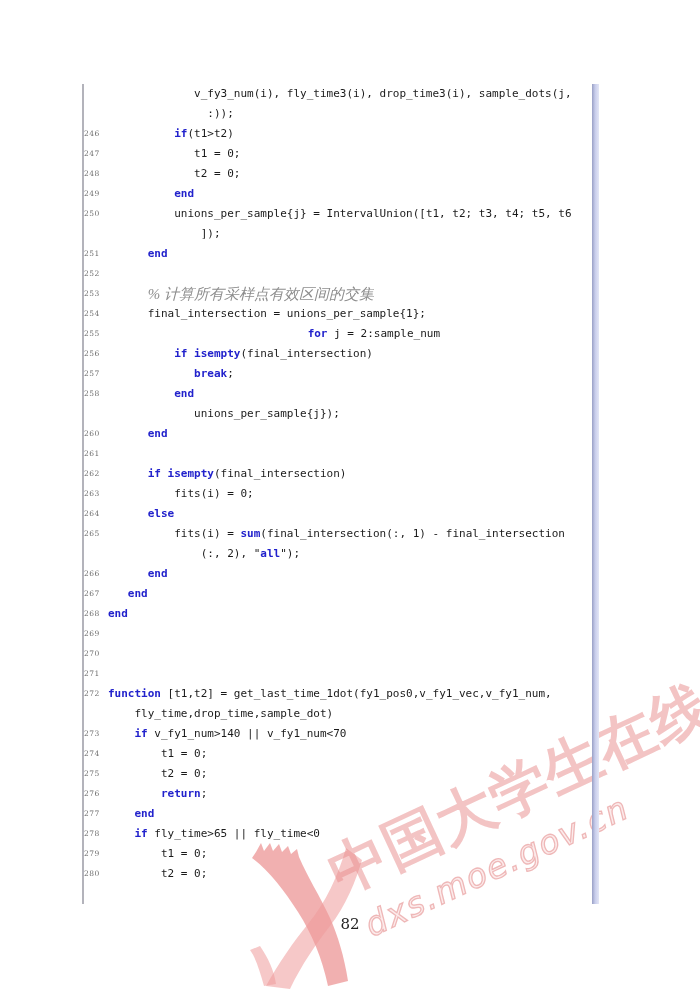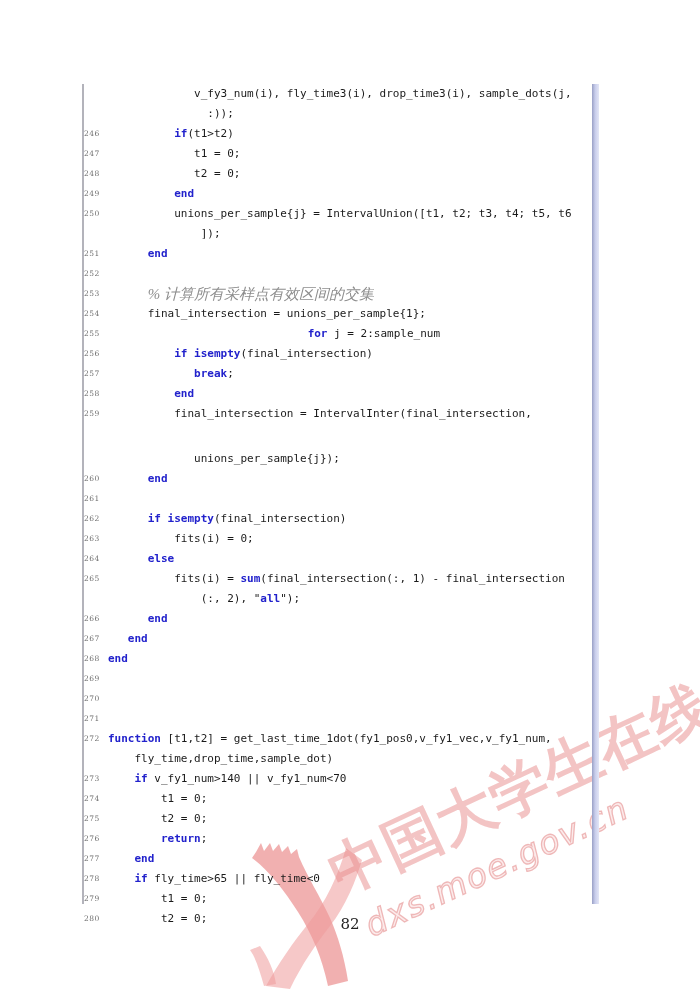--- a/index.html
+++ b/index.html
@@ -102,22 +102,21 @@
         <div class="row"><span class="ln">250</span><span class="code" style="padding-left: 10ch;"><span class="seg-t">unions_per_sample{j} = IntervalUnion([t1, t2; t3, t4; t5, t6</span></span></div>
         <div class="row"><span class="ln"></span><span class="code" style="padding-left: 14ch;"><span class="seg-t">]);</span></span></div>
         <div class="row"><span class="ln">251</span><span class="code" style="padding-left: 6ch;"><span class="seg-k">end</span></span></div>
         <div class="row"><span class="ln">252</span><span class="code" style="padding-left: 0ch;">&nbsp;</span></div>
         <div class="row"><span class="ln">253</span><span class="code" style="padding-left: 6ch;"><span class="seg-c">% 计算所有采样点有效区间的交集</span></span></div>
         <div class="row"><span class="ln">254</span><span class="code" style="padding-left: 6ch;"><span class="seg-t">final_intersection = unions_per_sample{1};</span></span></div>
         <div class="row"><span class="ln">255</span><span class="code" style="padding-left: 6ch; text-align: center;"><span class="seg-k">for</span><span class="seg-t"> j = 2:sample_num</span></span></div>
         <div class="row"><span class="ln">256</span><span class="code" style="padding-left: 10ch;"><span class="seg-k">if</span><span class="seg-t"> </span><span class="seg-k">isempty</span><span class="seg-t">(final_intersection)</span></span></div>
         <div class="row"><span class="ln">257</span><span class="code" style="padding-left: 13ch;"><span class="seg-k">break</span><span class="seg-t">;</span></span></div>
         <div class="row"><span class="ln">258</span><span class="code" style="padding-left: 10ch;"><span class="seg-k">end</span></span></div>
-        <div class="row"><span class="ln">259</span><span class="code" style="padding-left: 10ch;"><span class="seg-t">final_intersection = IntervalInter(final_intersection,</span></span></div>
-        <div class="row"><span class="ln"></span><span class="code" style="padding-left: 13ch; margin-top: 25px;"><span class="seg-t">unions_per_sample{j});</span></span></div>
+        <div class="row"><span class="ln"></span><span class="code" style="padding-left: 13ch;"><span class="seg-t">unions_per_sample{j});</span></span></div>
         <div class="row"><span class="ln">260</span><span class="code" style="padding-left: 6ch;"><span class="seg-k">end</span></span></div>
         <div class="row"><span class="ln">261</span><span class="code" style="padding-left: 0ch;">&nbsp;</span></div>
         <div class="row"><span class="ln">262</span><span class="code" style="padding-left: 6ch;"><span class="seg-k">if</span><span class="seg-t"> </span><span class="seg-k">isempty</span><span class="seg-t">(final_intersection)</span></span></div>
         <div class="row"><span class="ln">263</span><span class="code" style="padding-left: 10ch;"><span class="seg-t">fits(i) = 0;</span></span></div>
         <div class="row"><span class="ln">264</span><span class="code" style="padding-left: 6ch;"><span class="seg-k">else</span></span></div>
         <div class="row"><span class="ln">265</span><span class="code" style="padding-left: 10ch;"><span class="seg-t">fits(i) = </span><span class="seg-k">sum</span><span class="seg-t">(final_intersection(:, 1) - final_intersection</span></span></div>
         <div class="row"><span class="ln"></span><span class="code" style="padding-left: 14ch;"><span class="seg-t">(:, 2), "</span><span class="seg-k">all</span><span class="seg-t">");</span></span></div>
         <div class="row"><span class="ln">266</span><span class="code" style="padding-left: 6ch;"><span class="seg-k">end</span></span></div>
         <div class="row"><span class="ln">267</span><span class="code" style="padding-left: 3ch;"><span class="seg-k">end</span></span></div>
         <div class="row"><span class="ln">268</span><span class="code" style="padding-left: 0ch;"><span class="seg-k">end</span></span></div>

